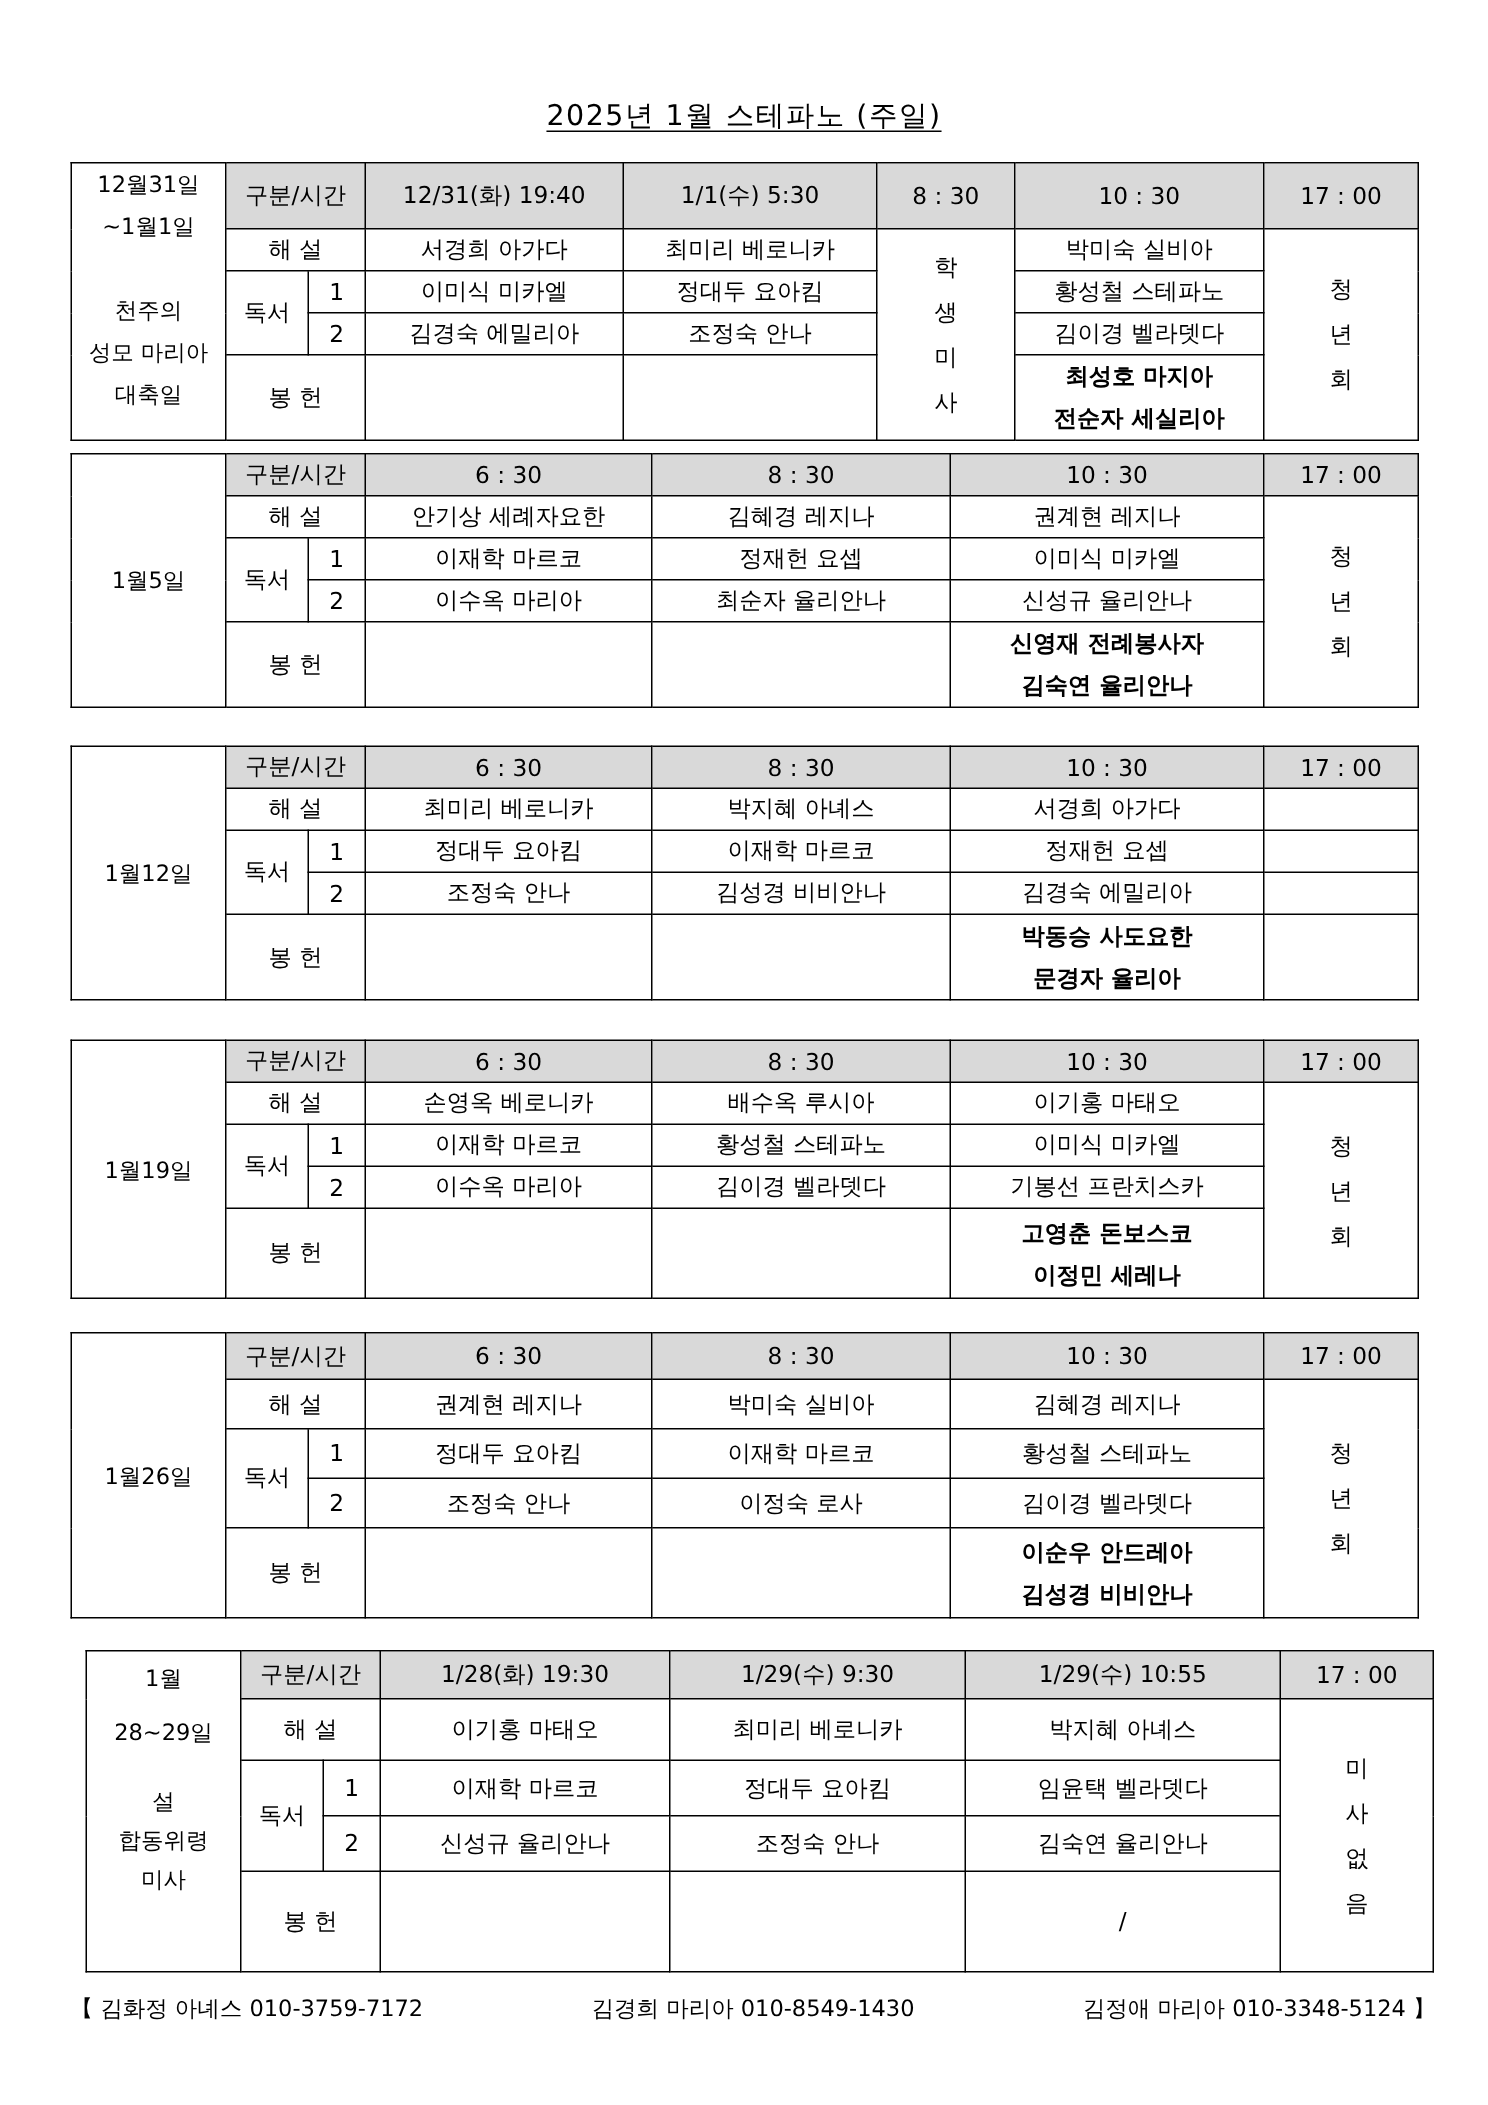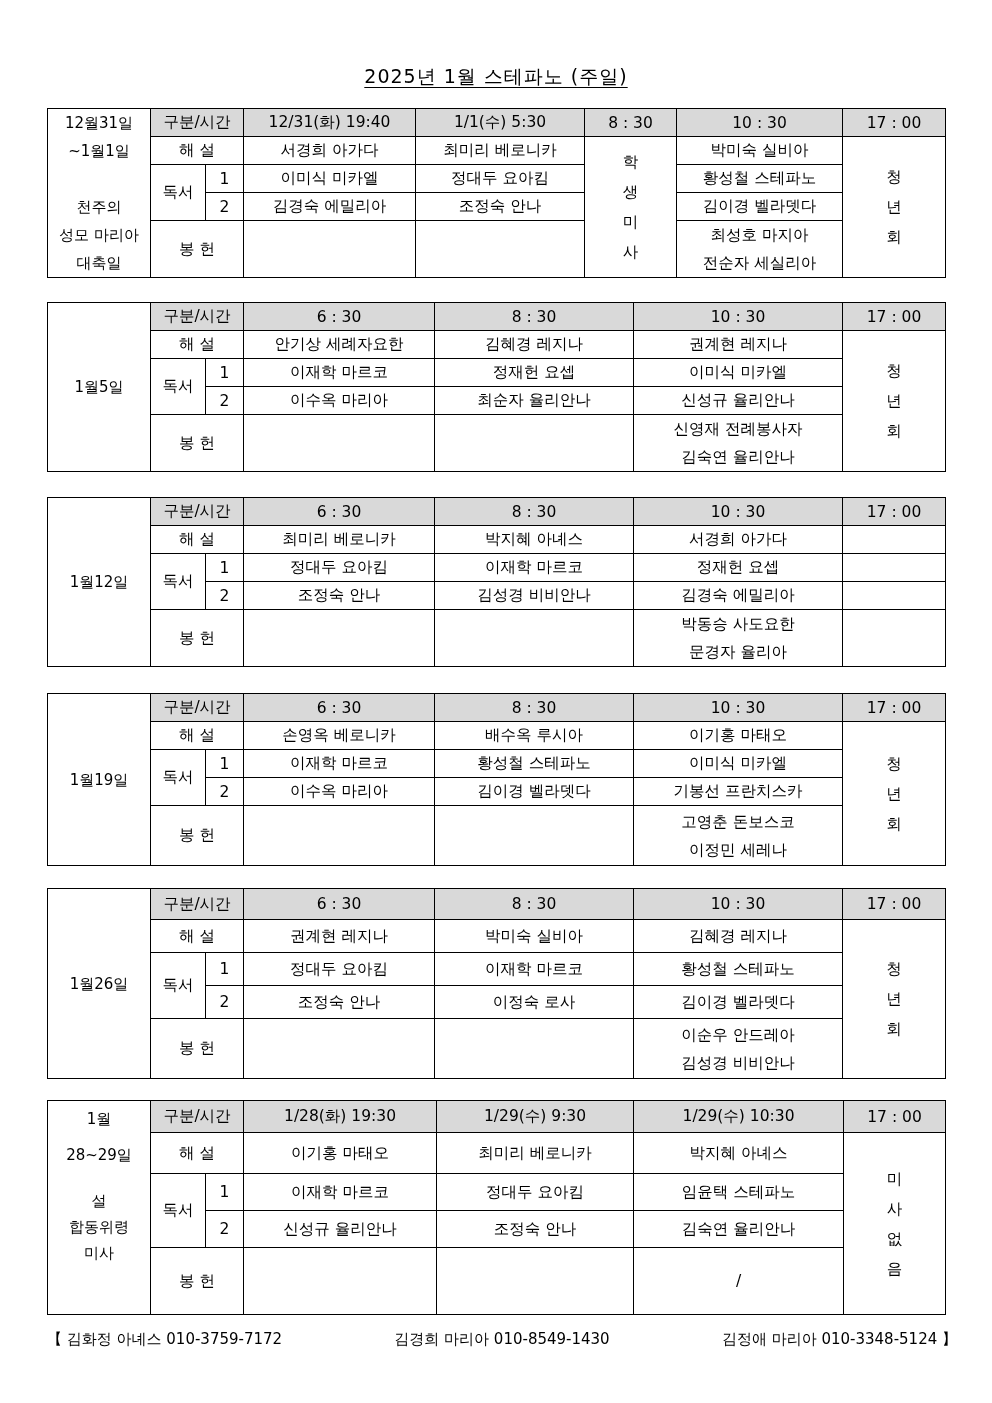--- a/index.html
+++ b/index.html
@@ -4,41 +4,41 @@
 <style>
   html, body { margin:0; padding:0; background:#fff; }
   body { width:992px; height:1403px; position:relative; font-family:"DejaVu Sans", sans-serif; color:#000; }
   .title { position:absolute; left:0; width:992px; top:64px; text-align:center; font-size:19px; }
   .title span { text-decoration:underline; text-underline-offset:4px; letter-spacing:1px; }
   table.sched { position:absolute; left:47px; width:898px; border-collapse:collapse; table-layout:fixed; font-size:15.5px; }
   table.sched td { border:1px solid #000; text-align:center; vertical-align:middle; padding:0; white-space:nowrap; overflow:hidden; }
   table.sched tr.hdr td.h { background:#d9d9d9; }
   td.date { line-height:28px; font-size:15px; }
   td.vert { line-height:30px; }
-  td.dbl { line-height:28px; }
+  td.dbl { line-height:28px;font-weight:bold; }
   .footer { position:absolute; top:1330px; left:47px; width:910px; font-size:15px; display:flex; justify-content:space-between; white-space:nowrap; }
 </style>
 </head>
 <body>
 
 <div class="title"><span>2025년 1월 스테파노 (주일)</span></div>
 
 <table class="sched" style="top:108px;">
   <colgroup>
       <col style="width:103px">
       <col style="width:55px">
       <col style="width:38px">
       <col style="width:172px">
       <col style="width:169px">
       <col style="width:92px">
       <col style="width:166px">
       <col style="width:103px">
     </colgroup>
   <tbody>
-      <tr class="hdr" style="height:28px">
+      <tr class="hdr" style="height:44px">
     <td class="date" rowspan="6" style="vertical-align:top;">
       <div>12월31일</div>
       <div>~1월1일</div>
       <div style="height:28px"></div>
       <div>천주의</div>
       <div>성모 마리아</div>
       <div>대축일</div>
     </td>
     <td class="h" colspan="2">구분/시간</td>
     <td class="h">12/31(화)  19:40</td>
@@ -301,21 +301,21 @@
     <td></td>
     <td></td>
     <td class="dbl">
       <div>이순우 안드레아</div>
       <div>김성경 비비안나</div>
     </td>
   </tr>
 </tbody>
   </table>
 
-<table class="sched" style="top:1100px;">
+<table class="sched" style="top:1100px;margin-left:10px;">
   <colgroup>
       <col style="width:103px">
       <col style="width:55px">
       <col style="width:38px">
       <col style="width:193px">
       <col style="width:197px">
       <col style="width:210px">
       <col style="width:102px">
     </colgroup>
   <tbody>
@@ -324,41 +324,41 @@
       <div style="margin-top:4px">1월</div>
       <div style="margin-top:8px">28~29일</div>
       <div style="height:18px"></div>
       <div>설</div>
       <div style="line-height:24px">합동위령</div>
       <div style="line-height:28px">미사</div>
     </td>
     <td class="h" colspan="2">구분/시간</td>
     <td class="h">1/28(화)  19:30</td>
     <td class="h">1/29(수)  9:30</td>
-    <td class="h">1/29(수)  10:30</td>
+    <td class="h">1/29(수)  10:55</td>
     <td class="h">17 : 00</td>
   </tr>
   <tr style="height:41px">
     <td colspan="2">해 설</td>
     <td>이기홍 마태오</td>
     <td>최미리 베로니카</td>
     <td>박지혜 아녜스</td>
     <td rowspan="4" class="vert">
       <div>미</div>
       <div>사</div>
       <div>없</div>
       <div>음</div>
     </td>
   </tr>
   <tr style="height:37px">
     <td rowspan="2">독서</td>
     <td>1</td>
     <td>이재학 마르코</td>
     <td>정대두 요아킴</td>
-    <td>임윤택 스테파노</td>
+    <td>임윤택 벨라뎃다</td>
   </tr>
   <tr style="height:37px">
     <td>2</td>
     <td>신성규 율리안나</td>
     <td>조정숙 안나</td>
     <td>김숙연 율리안나</td>
   </tr>
   <tr style="height:67px">
     <td colspan="2">봉 헌</td>
     <td></td>

